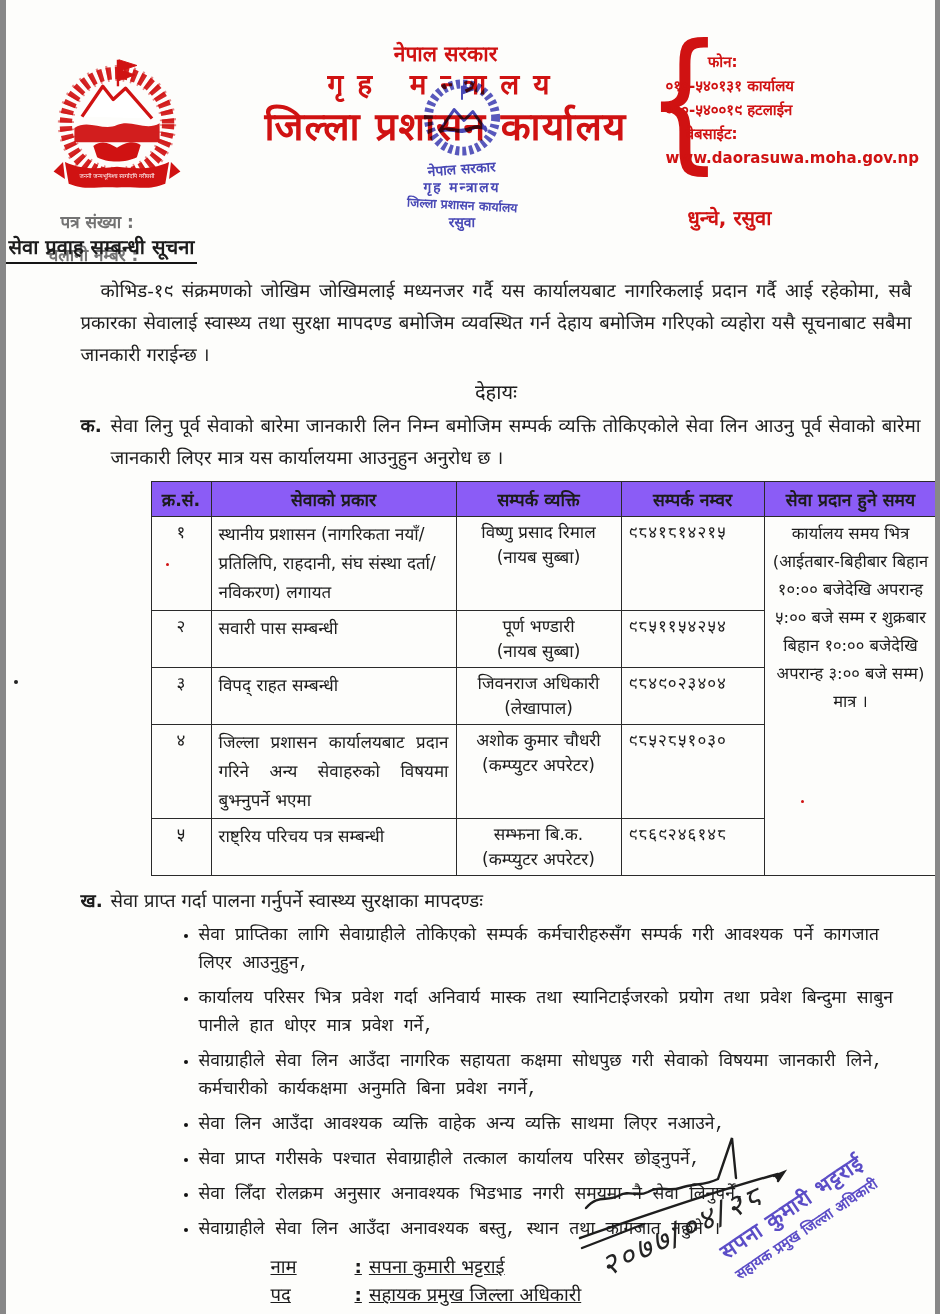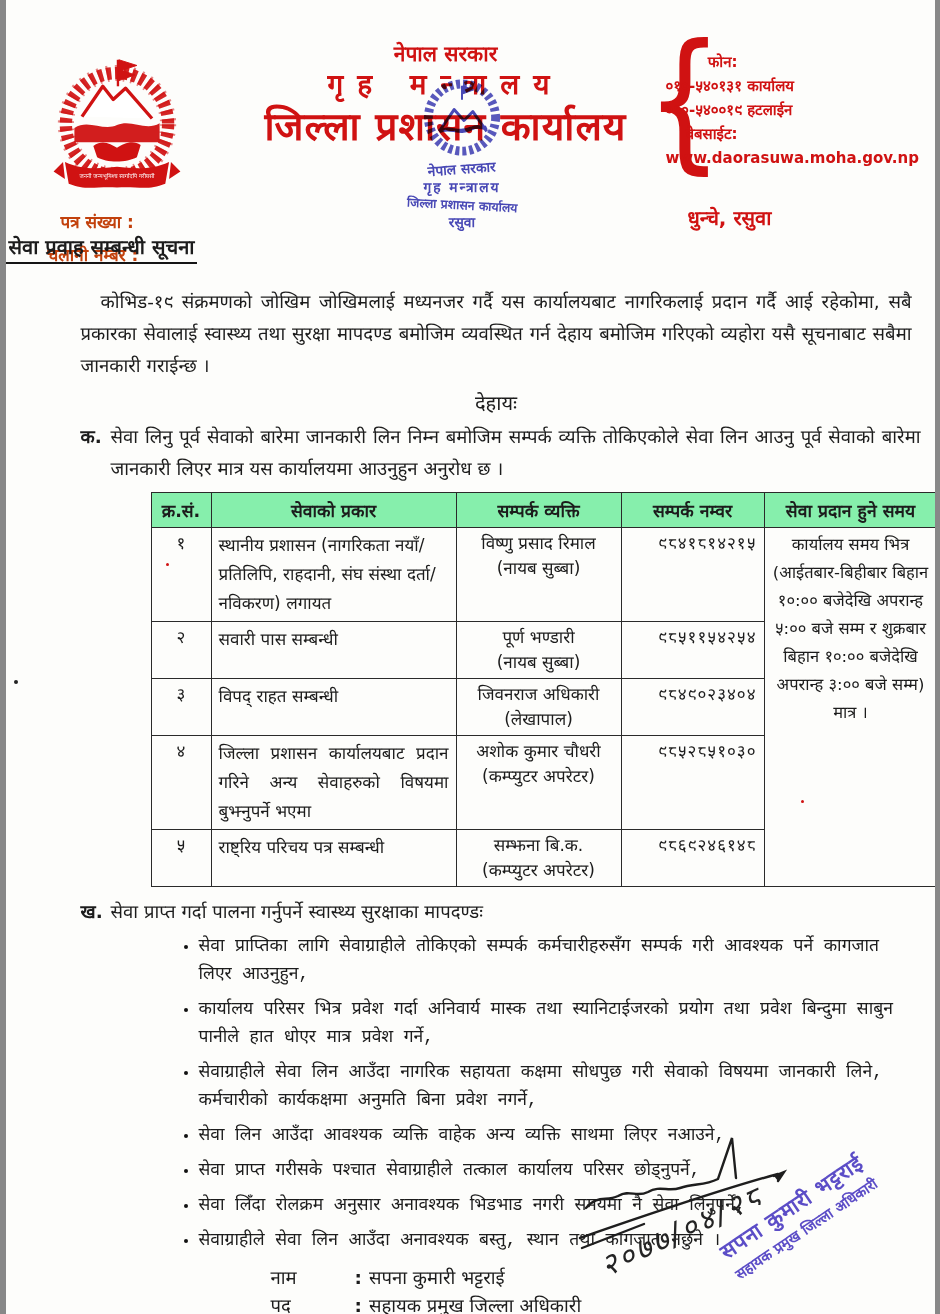--- a/index.html
+++ b/index.html
@@ -15,49 +15,49 @@
   .gov-line{font-size:21px;font-weight:bold;color:#d01212;}
   .ministry-line{font-size:28px;font-weight:bold;color:#d01212;letter-spacing:14px;margin-top:3px;}
   .office-line{font-size:39px;font-weight:bold;color:#d01212;margin-top:4px;letter-spacing:1px;}
   .round-stamp{position:absolute;left:372px;top:74px;width:168px;height:168px;mix-blend-mode:multiply;opacity:.88;}
   .brace{position:absolute;left:630px;top:24px;font-size:152px;color:#d01212;font-weight:400;transform:scaleX(.8);line-height:1;}
   .contact{position:absolute;left:660px;top:50px;width:278px;color:#d01212;font-weight:bold;font-size:15px;line-height:24px;}
   .contact-row{display:flex;flex-direction:column;}
   .contact-label{width:72px;text-align:right;padding-right:5px;flex:none;}
   .contact-value{text-align:left;}
   .place{position:absolute;left:682px;top:204px;color:#d01212;font-weight:bold;font-size:20px;}
-  .refs{position:absolute;left:42px;top:206px;color:#c2410c;font-weight:bold;font-size:17px;line-height:33px;}
+  .refs{position:absolute;left:42px;top:206px;color:#737373;font-weight:bold;font-size:17px;line-height:33px;}
   .refs .r1{padding-left:13px;}
   .doc-title-wrap{position:absolute;left:0;top:233px;width:940px;text-align:left;}
   .doc-title{display:inline-block;font-size:20px;font-weight:bold;border-bottom:2px solid #151515;padding:0 3px 2px 3px;}
   
   .artifact{position:absolute;}
   
   .content{position:absolute;top:268px;left:0;width:940px;padding:0 34px 0 75px;box-sizing:border-box;}
-  .intro{font-size:18.5px;line-height:32px;text-align:justify;width:831px;margin:18px 0 0 0;text-indent:20px;}
+  .intro{font-size:18.5px;line-height:32px;text-align:justify;width:831px;margin:7px 0 0 0;text-indent:20px;}
   .dehaya{width:831px;text-align:center;font-weight:normal;font-size:20px;margin:7px 0 5px 0;}
   .sec{display:flex;width:840px;font-size:18.5px;line-height:32px;}
   .sec-marker{font-weight:bold;width:30px;flex:none;}
   .sec-text{text-align:justify;flex:1;}
   table.svc{border-collapse:collapse;margin:7px 0 0 70px;width:741px;table-layout:fixed;}
   table.svc th,table.svc td{border:1.6px solid #2a2a2a;padding:3px 7px;}
-  table.svc th{background:#86efac;font-size:17.5px;font-weight:bold;padding:5px 4px;}
+  table.svc th{background:#8b5cf6;font-size:17.5px;font-weight:bold;padding:5px 4px;}
   td.c-sn{width:51px;text-align:center;font-size:17px;vertical-align:top;padding-top:7px;}
   td.c-type{width:236px;font-size:17px;line-height:29px;vertical-align:top;}
   td.c-person{width:156px;text-align:center;font-size:17px;line-height:25px;vertical-align:top;padding-top:6px;}
-  td.c-phone{width:134px;text-align:right;font-size:17px;letter-spacing:1px;vertical-align:top;padding-top:7px;}
+  td.c-phone{width:134px;text-align:left;font-size:17px;letter-spacing:1px;vertical-align:top;padding-top:7px;}
   td.c-time{width:164px;text-align:center;font-size:16.5px;line-height:28px;vertical-align:top;padding-top:5px;}
   .justify-cell{text-align:justify;}
   .kha{margin-top:9px;}
   ul.rules{margin:4px 0 0 0;padding:0 0 0 118px;width:720px;box-sizing:content-box;font-family:Liberation Mono, monospace;}
   ul.rules li{font-size:17.5px;line-height:28px;margin:0 0 7px 0;}
   ul.rules li::marker{color:#111;font-size:15px;}
   .grievance{margin:10px 0 0 190px;font-size:18.5px;line-height:28px;}
   .grievance-heading{font-weight:bold;text-decoration:underline;text-underline-offset:4px;font-size:19px;margin-bottom:5px;}
-  .g-row{display:flex;}
+  .g-row{display:flex;text-decoration:underline;}
   .g-label{width:84px;flex:none;}
   .g-sep{padding-right:7px;font-weight:bold;}
   
   .sig-svg{position:absolute;left:572px;top:1126px;}
   .hand-date{position:absolute;left:596px;top:1246px;transform:rotate(-25deg);transform-origin:0 50%;
     font-size:30px;color:#242424;letter-spacing:3px;font-style:italic;}
   .name-stamp{position:absolute;left:678px;top:1262px;width:240px;transform:rotate(-34deg);transform-origin:0 0;
     color:#4a39c4;text-align:center;mix-blend-mode:multiply;opacity:.9;}
   .name-stamp .l1{font-size:21px;font-weight:bold;letter-spacing:1px;}
   .name-stamp .l2{font-size:14.5px;font-weight:bold;margin-top:2px;}

